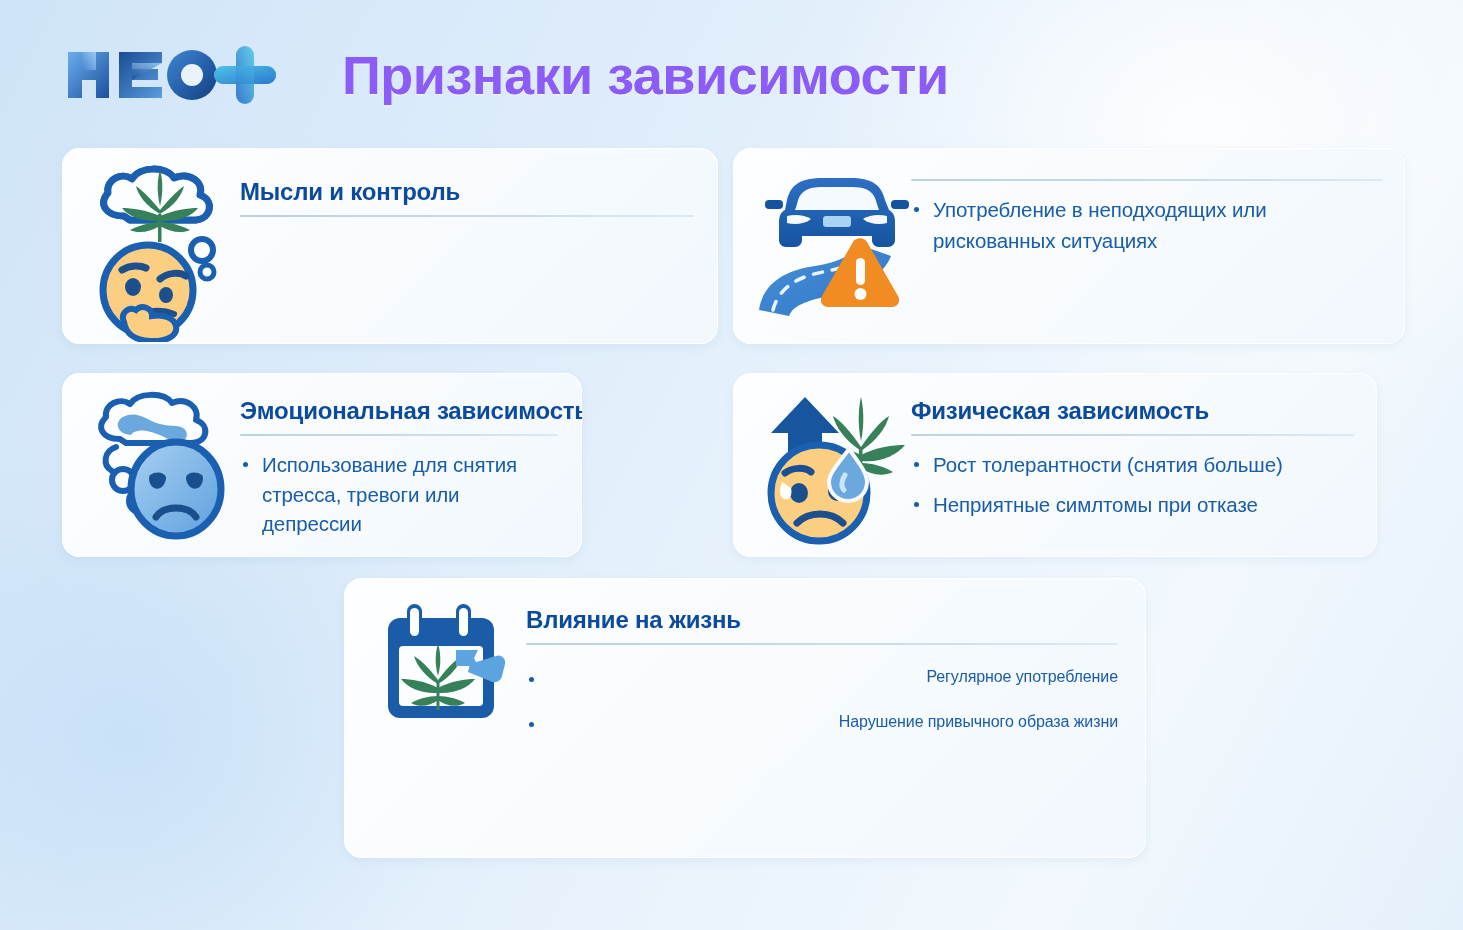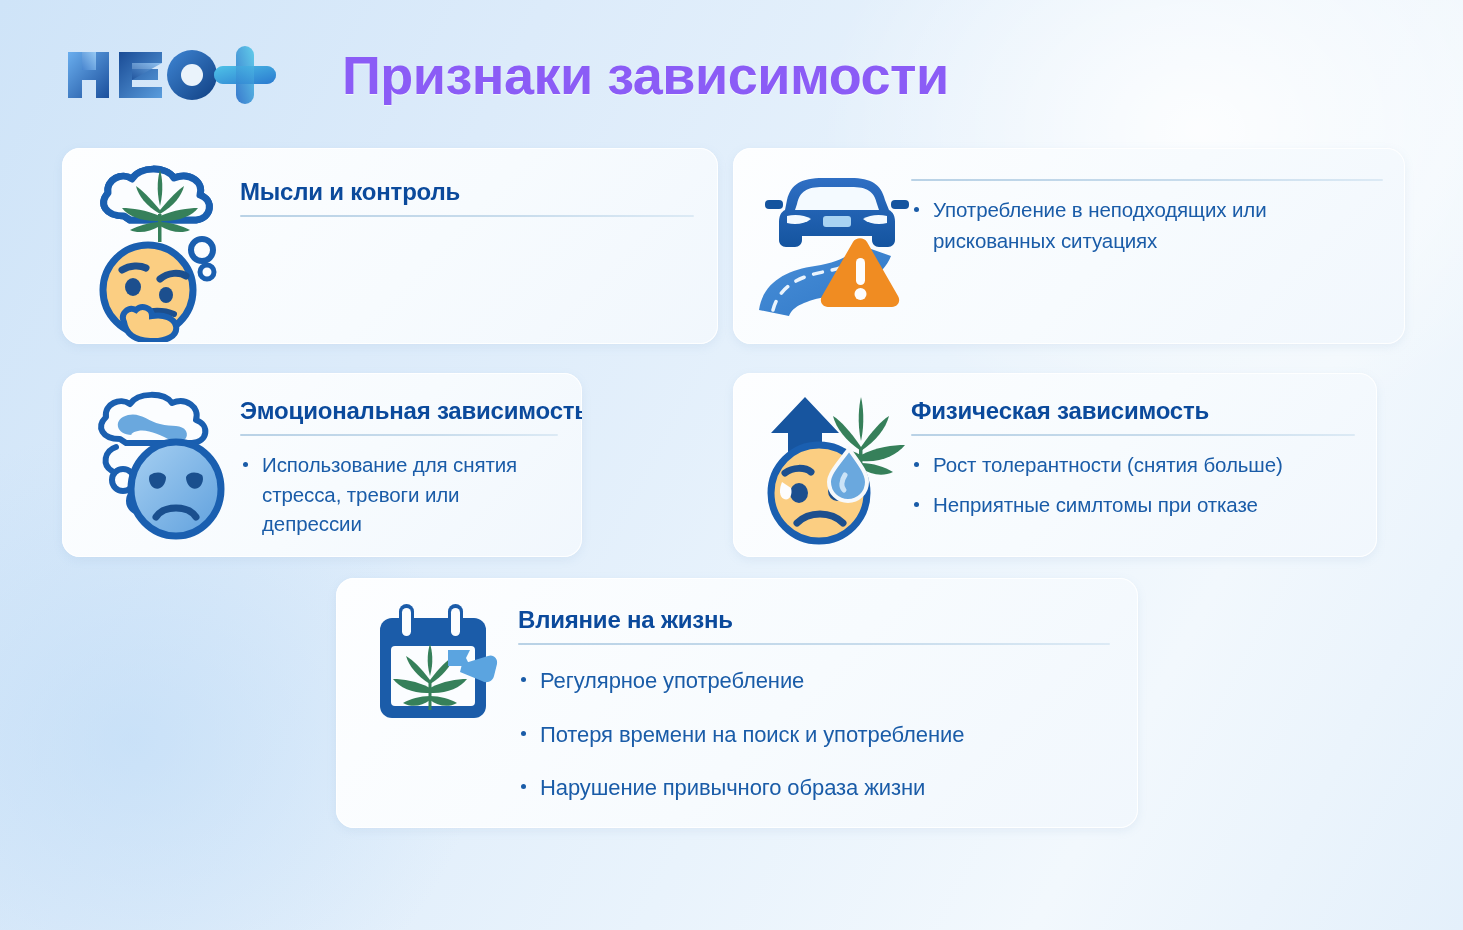--- a/index.html
+++ b/index.html
@@ -95,29 +95,29 @@
     width: 5px; height: 5px;
     border-radius: 50%;
     background: #1a5ca8;
   }
 
   
   #card-thoughts  { left: 62px;  top: 148px; width: 656px; height: 196px; }
   #card-control   { left: 733px; top: 148px; width: 672px; height: 196px; }
   #card-emotional { left: 62px;  top: 373px; width: 520px; height: 184px; }
   #card-physical  { left: 733px; top: 373px; width: 644px; height: 184px; }
-  #card-life      { left: 336px; top: 578px; width: 802px; height: 250px; }
+  #card-life      { left: 344px; top: 578px; width: 802px; height: 280px; }
 
   #card-thoughts  .card-body { left: 178px; top: 22px; right: 24px; margin-top: 8px; }
   #card-control   .card-body { left: 178px; top: 22px; right: 22px; }
   #card-emotional .card-body { left: 178px; top: 24px; right: 24px; }
   #card-physical  .card-body { left: 178px; top: 24px; right: 22px; }
   #card-life      .card-body { left: 182px; top: 28px; right: 28px; }
 
-  #card-life .bullet-item { margin-bottom: 22px; font-size: 22px; }
+  #card-life .bullet-item { margin-bottom: 22px; font-size: 16px; text-align: right; }
   #card-life .card-rule { margin-bottom: 20px; }
   #card-control .bullet-item { line-height: 1.5; }
 </style>
 </head>
 <body>
 
 <div class="bg-glow glow-a"></div>
 <div class="bg-glow glow-b"></div>
 
 <div class="header">
@@ -357,17 +357,16 @@
 
       <path d="M74 48 L96 48 L92 56 L96 64 L74 64 Z" fill="#5ba4e0"></path>
       <path d="M88 62 L114 54 C119 52 124 56 123 62 L120 74 C119 79 113 82 108 79 L86 70 Z" fill="#5ba4e0"></path>
     </svg>
   </div>
   <div class="card-body">
     <div class="card-heading">Влияние на жизнь</div>
     <div class="card-rule"></div>
     <ul class="bullet-list">
       <li class="bullet-item">Регулярное употребление</li>
-      <li class="bullet-item">Потеря времени на поиск и употребление</li>
       <li class="bullet-item">Нарушение привычного образа жизни</li>
     </ul>
   </div>
 </div>
 
 </body></html>

